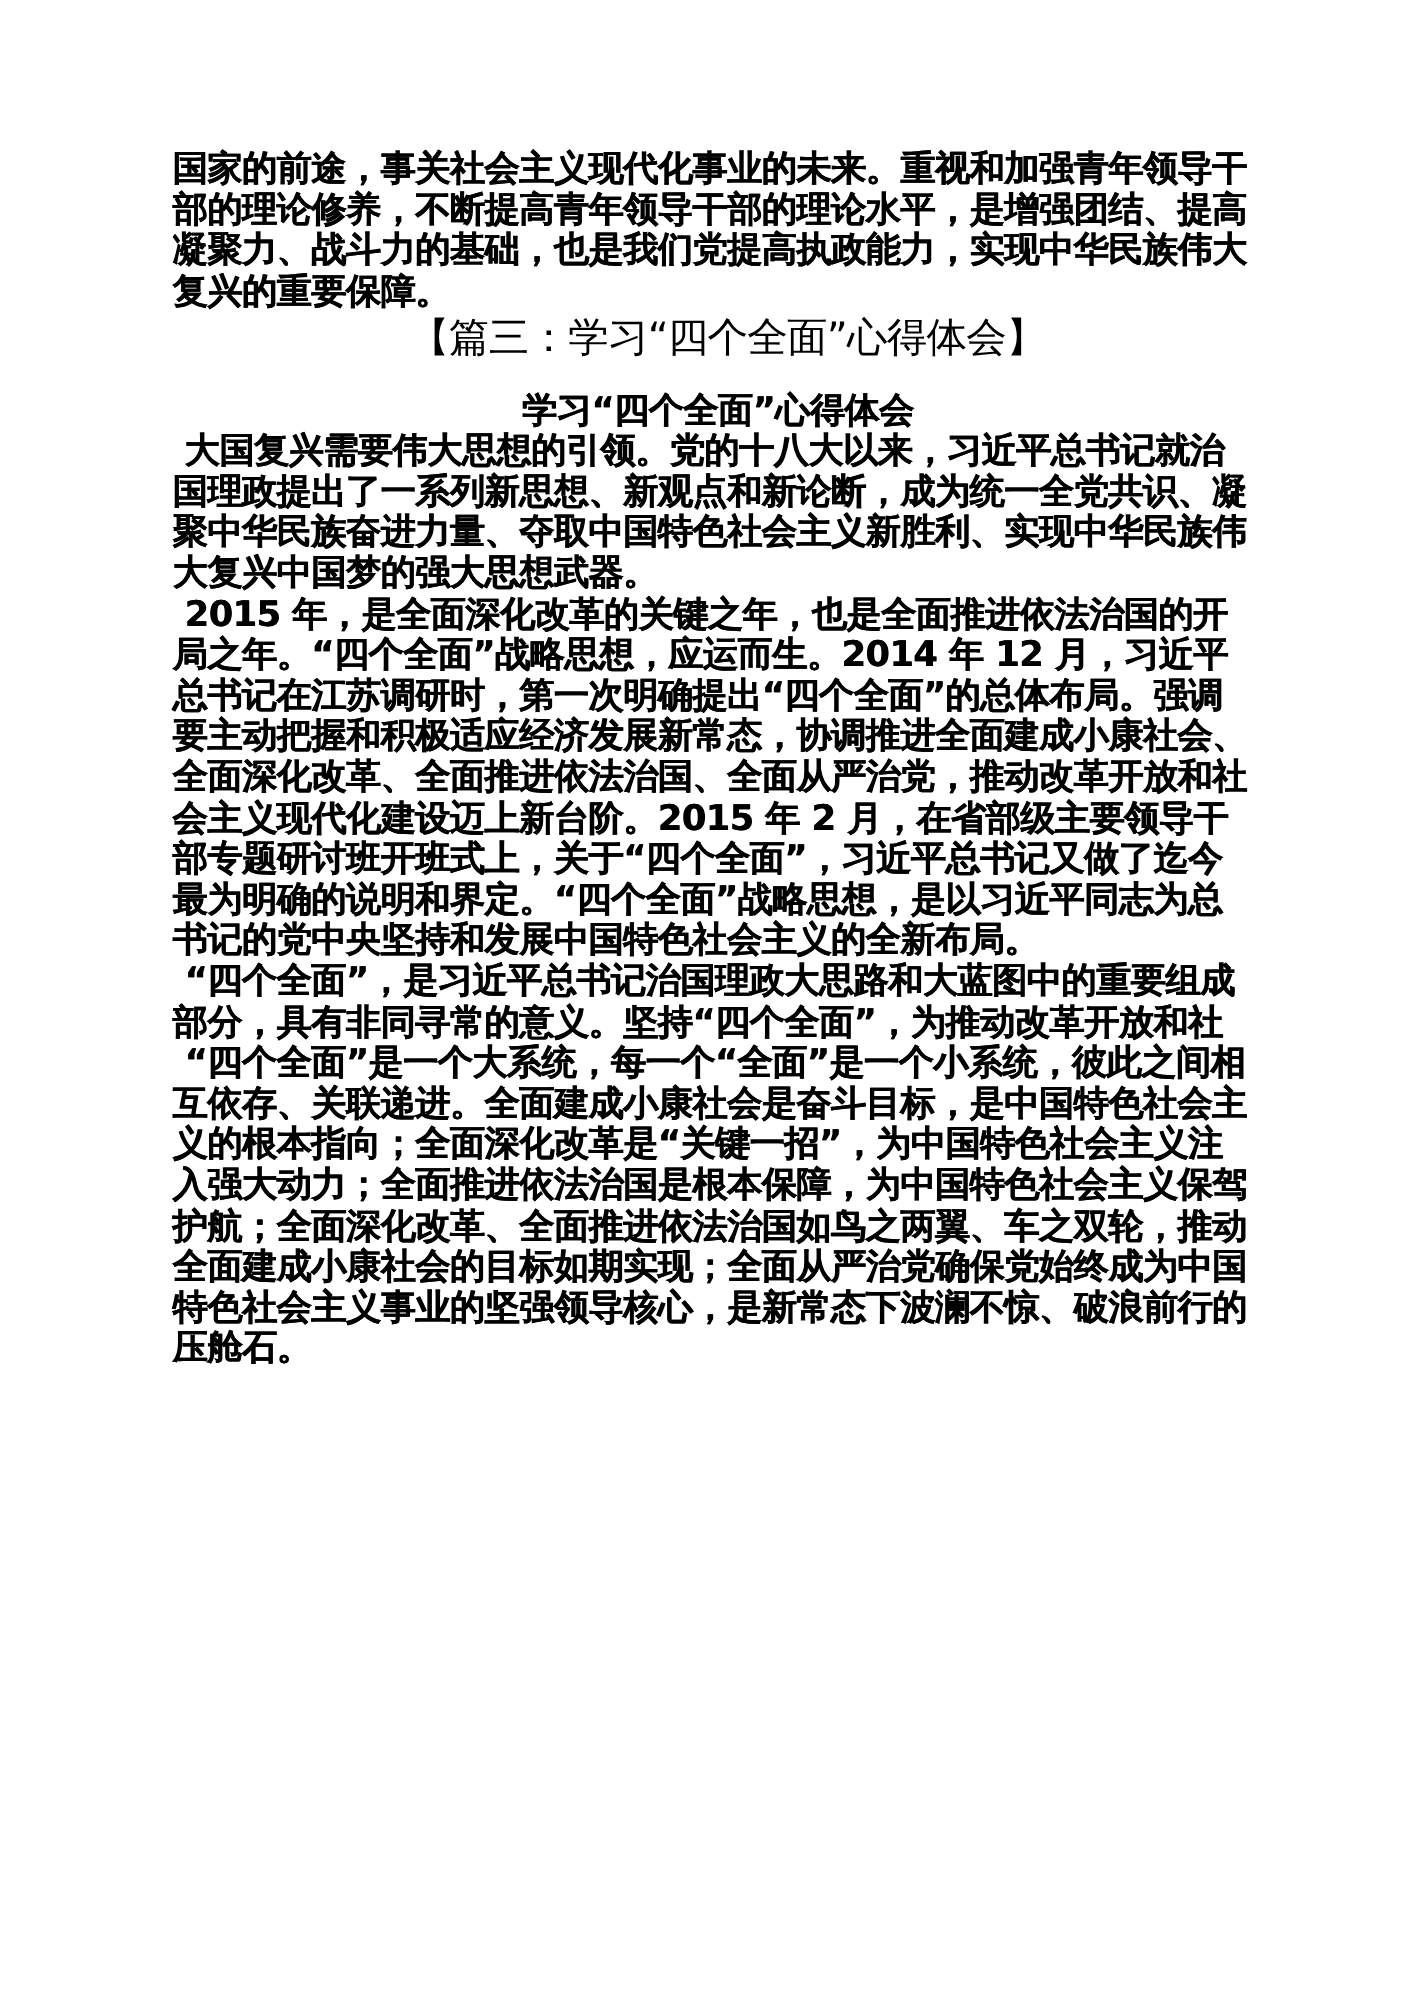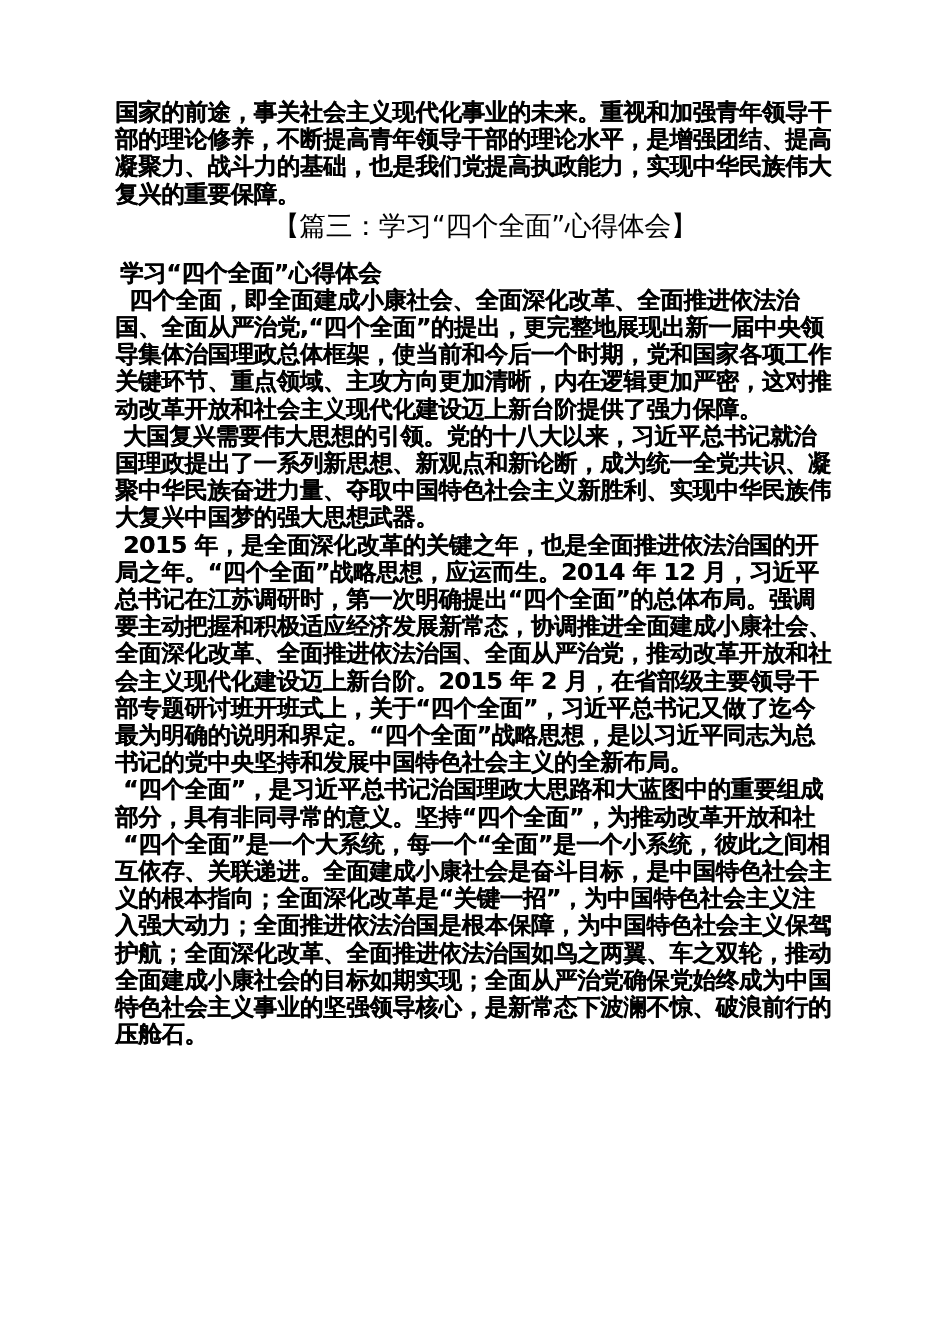--- a/index.html
+++ b/index.html
@@ -43,30 +43,30 @@
       padding-left: 18px;
       letter-spacing: -0.5px;
     }
     .sub-title {
       font-size: 23.5px;
       line-height: 27px;
       font-weight: bold;
       margin: 17px 0 0 5px;
       letter-spacing: -0.4px;
       text-shadow: 0.4px 0 0 #000;
+      text-align: center;
     }
   </style>
 </head>
 <body>
 
 <div class="page">
   <p class="para">国家的前途，事关社会主义现代化事业的未来。重视和加强青年领导干部的理论修养，不断提高青年领导干部的理论水平，是增强团结、提高凝聚力、战斗力的基础，也是我们党提高执政能力，实现中华民族伟大复兴的重要保障。</p>
 
   <h2 class="section-title">【篇三：学习“四个全面”心得体会】</h2>
 
   <h3 class="sub-title">学习“四个全面”心得体会</h3>
 
-  <p class="para indent" style="text-indent:14px;">四个全面，即全面建成小康社会、全面深化改革、全面推进依法治国、全面从严治党,“四个全面”的提出，更完整地展现出新一届中央领导集体治国理政总体框架，使当前和今后一个时期，党和国家各项工作关键环节、重点领域、主攻方向更加清晰，内在逻辑更加严密，这对推动改革开放和社会主义现代化建设迈上新台阶提供了强力保障。</p>
   <p class="para indent">大国复兴需要伟大思想的引领。党的十八大以来，习近平总书记就治国理政提出了一系列新思想、新观点和新论断，成为统一全党共识、凝聚中华民族奋进力量、夺取中国特色社会主义新胜利、实现中华民族伟大复兴中国梦的强大思想武器。</p>
   <p class="para indent">2015 年，是全面深化改革的关键之年，也是全面推进依法治国的开局之年。“四个全面”战略思想，应运而生。2014 年 12 月，习近平总书记在江苏调研时，第一次明确提出“四个全面”的总体布局。强调要主动把握和积极适应经济发展新常态，协调推进全面建成小康社会、全面深化改革、全面推进依法治国、全面从严治党，推动改革开放和社会主义现代化建设迈上新台阶。2015 年 2 月，在省部级主要领导干部专题研讨班开班式上，关于“四个全面”，习近平总书记又做了迄今最为明确的说明和界定。“四个全面”战略思想，是以习近平同志为总书记的党中央坚持和发展中国特色社会主义的全新布局。</p>
   <p class="para indent">“四个全面”，是习近平总书记治国理政大思路和大蓝图中的重要组成部分，具有非同寻常的意义。坚持“四个全面”，为推动改革开放和社</p>
   <p class="para indent">“四个全面”是一个大系统，每一个“全面”是一个小系统，彼此之间相互依存、关联递进。全面建成小康社会是奋斗目标，是中国特色社会主义的根本指向；全面深化改革是“关键一招”，为中国特色社会主义注入强大动力；全面推进依法治国是根本保障，为中国特色社会主义保驾护航；全面深化改革、全面推进依法治国如鸟之两翼、车之双轮，推动全面建成小康社会的目标如期实现；全面从严治党确保党始终成为中国特色社会主义事业的坚强领导核心，是新常态下波澜不惊、破浪前行的压舱石。</p>
 </div>
 
 </body></html>

